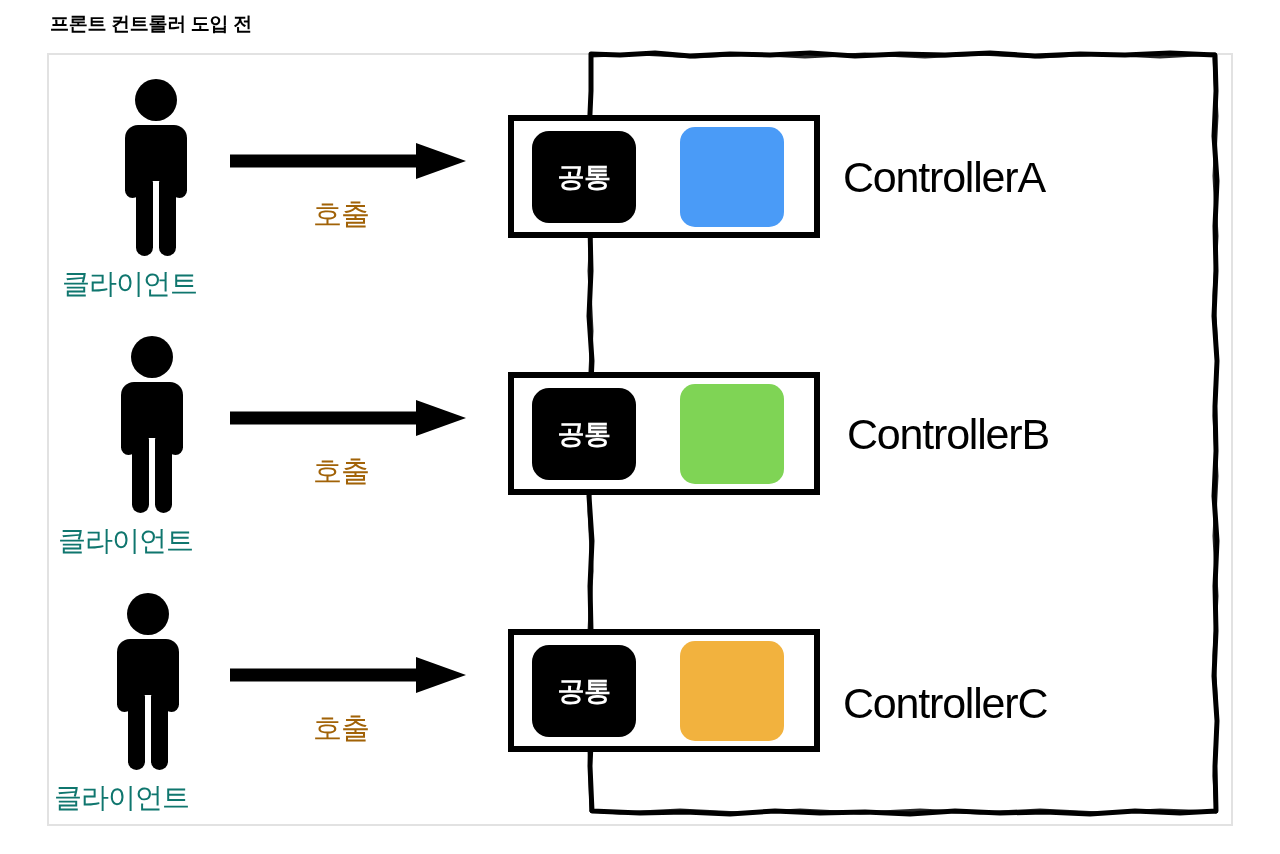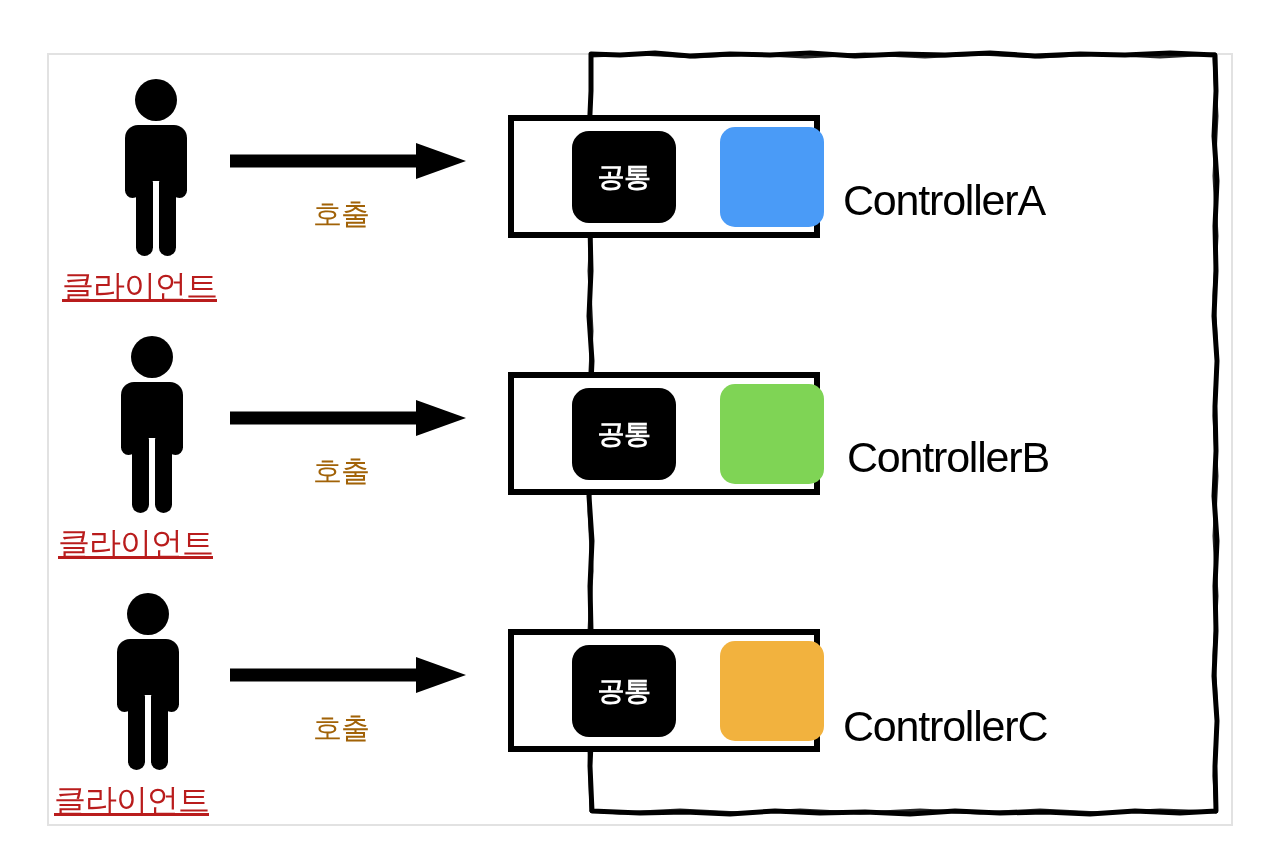--- a/index.html
+++ b/index.html
@@ -62,25 +62,24 @@
 
   
   .person {
     position: absolute;
     width: 104px;
     height: 180px;
   }
   .person svg { display: block; width: 100%; height: 100%; }
   .client-label {
     position: absolute;
-    font-size: 32px;
-    color: #b91c1c;
+    font-size: 28px;
+    color: #0f766e;
     white-space: nowrap;
     letter-spacing: -1px;
-    text-decoration: underline;
   }
 
   
   .arrow {
     position: absolute;
     width: 240px;
     height: 40px;
   }
   .arrow svg { display: block; width: 100%; height: 100%; }
   .arrow-label {
@@ -95,21 +94,20 @@
   .controller-box {
     position: absolute;
     width: 312px;
     height: 123px;
     border: 6px solid #000000;
     box-sizing: border-box;
     background: #ffffff;
     display: flex;
     align-items: center;
     z-index: 5;
-    padding-left: 40px;
   }
   .common-chip {
     width: 104px;
     height: 92px;
     margin-left: 18px;
     background: #000000;
     border-radius: 17px;
     display: flex;
     align-items: center;
     justify-content: center;
@@ -126,28 +124,28 @@
     border-radius: 15px;
     flex: none;
   }
   .controller-name {
     position: absolute;
     font-size: 43px;
     color: #000000;
     white-space: nowrap;
     letter-spacing: -1.2px;
     z-index: 6;
-    margin-top: 23px;
   }
 </style>
 </head>
 <body>
 
 <div id="page">
 
+  <div class="title">프론트 컨트롤러 도입 전</div>
 
   <div class="outer-frame"></div>
 
   <div class="sketch-box">
     <svg viewBox="0 0 646 778" preserveAspectRatio="none" aria-hidden="true">
       <path d="M11,8 L40,9 L75,7 L110,10 L150,8 L190,9 L230,7 L275,10 L320,8 L365,9 L410,7 L455,10 L500,8 L545,9 L590,7 L635,9
                L636,45 L634,90 L637,135 L635,180 L636,225 L634,270 L637,315 L635,360 L636,405 L634,450 L637,495 L635,540
                L636,585 L634,630 L637,675 L635,720 L636,765
                L600,767 L555,765 L510,768 L465,766 L420,767 L375,765 L330,768 L285,766 L240,767 L195,765 L150,768 L105,766 L60,767 L12,765
                L10,720 L12,675 L9,630 L11,585 L10,540 L12,495 L9,450 L11,405 L10,360 L12,315 L9,270 L11,225 L10,180 L12,135 L9,90 L11,45 Z" fill="none" stroke="#000000" stroke-width="5" stroke-linejoin="round" stroke-linecap="round"></path>

